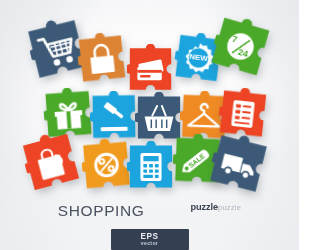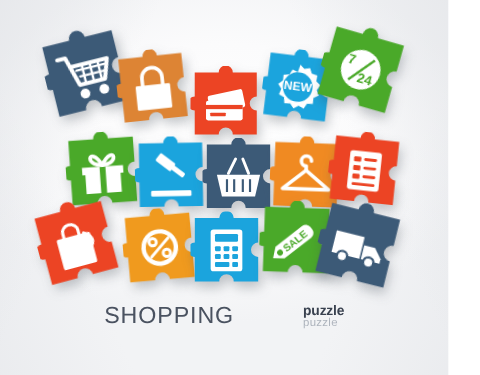--- a/index.html
+++ b/index.html
@@ -36,21 +36,21 @@
 
   
   #caption{
     position:absolute;left:0;right:0;top:203px;
     display:flex;align-items:flex-start;justify-content:center;gap:18px;
   }
   #title-main{
     font-size:15.5px;letter-spacing:.6px;color:#4a5260;font-weight:400;
     line-height:16px;
   }
-  #title-sub{display:flex;flex-direction:column;line-height:7.4px;padding-top:1px;margin-left:28px;}
+  #title-sub{display:flex;line-height:7.4px;padding-top:1px;margin-left:28px;}
   #sub-a{font-size:9.2px;font-weight:bold;color:#39414f;letter-spacing:-.1px;}
   #sub-b{font-size:7.6px;color:#aeb4bd;letter-spacing:.2px;}
 
   #eps-badge{
     position:absolute;left:50%;transform:translateX(-50%);top:229px;
     width:78px;height:21px;background:#343f52;border-radius:1px;
     display:flex;flex-direction:column;align-items:center;justify-content:center;
     line-height:7px;
   }
   #eps-a{color:#e9ecf1;font-size:8.2px;font-weight:bold;letter-spacing:.5px;}
@@ -253,14 +253,18 @@
   </div>
 
   <div id="caption">
     <span id="title-main">SHOPPING</span>
     <span id="title-sub">
       <span id="sub-a">puzzle</span>
       <span id="sub-b">puzzle</span>
     </span>
   </div>
 
+  <div id="eps-badge">
+    <span id="eps-a">EPS</span>
+    <span id="eps-b">vector</span>
+  </div>
 
 </div>
 
 </body></html>

